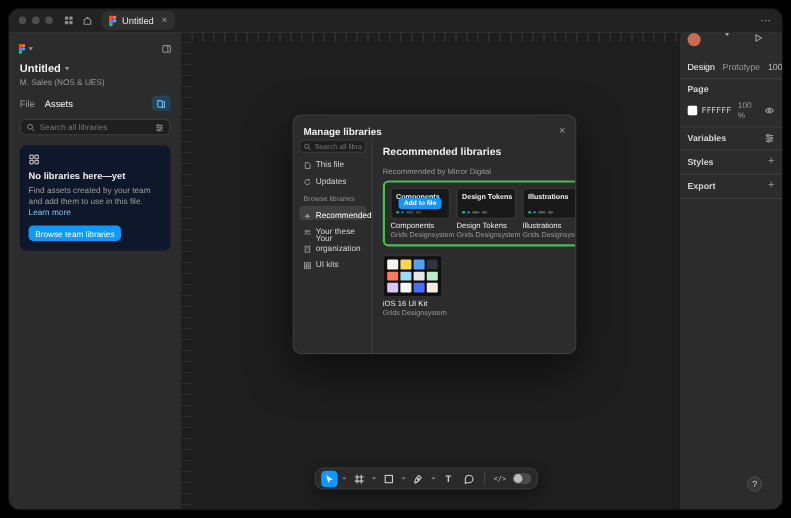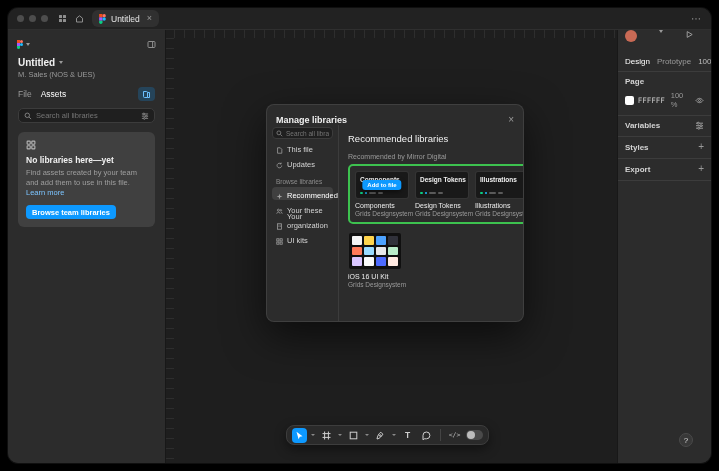--- a/index.html
+++ b/index.html
@@ -22,26 +22,26 @@
   .sb-row1 .grow{flex:1}
   .caret{width:0;height:0;border-left:2.5px solid transparent;border-right:2.5px solid transparent;border-top:3px solid #9a9a9a;display:inline-block}
   .sb-name{padding:5px 10px 0;font-size:10px;font-weight:600;display:flex;align-items:center;gap:4px;color:#f1f1f1}
   .sb-project{padding:2px 10px 0;font-size:7.5px;color:#9a9a9a}
   .sb-tabs{display:flex;align-items:center;gap:9px;padding:8px 10px 0;font-size:8.5px}
   .sb-tab{color:#9a9a9a}
   .sb-tab.active{color:#fff;font-weight:400}
   .lib-btn{margin-left:auto;width:17px;height:14px;border-radius:4px;background:rgba(13,153,255,.22);display:flex;align-items:center;justify-content:center;color:#6cc0ff}
   .sb-search{margin:7px 10px 0;height:15px;background:#1f1f1f;border:1px solid #3c3c3c;border-radius:5px;display:flex;align-items:center;gap:4px;padding:0 5px;color:#8a8a8a}
   .sb-search input{flex:1;background:transparent;border:none;outline:none;color:#cfcfcf;font-size:7.5px;font-family:"Liberation Sans",sans-serif;min-width:0}
-  .empty{margin:9px 10px 0;background:#404040;border-radius:6px;padding:8px}
+  .empty{margin:9px 10px 0;background:#0f172a;border-radius:6px;padding:8px}
   .empty .ic-wrap{color:#b5b5b5;margin-bottom:5px}
   .empty h4{font-size:8.5px;font-weight:600;color:#f0f0f0}
   .empty p{font-size:7.5px;color:#9e9e9e;line-height:1.35;margin-top:3px}
   .empty a{color:#7cc4ff;text-decoration:none}
-  .empty .btn{margin-top:7px;display:inline-flex;align-items:center;height:14px;background:#0d99ff;border-radius:4px;padding:0 6px;font-size:7.5px;font-weight:700;color:#fff}
+  .empty .btn{margin-top:7px;display:inline-flex;align-items:center;height:14px;background:#0d99ff;border-radius:4px;padding:0 6px;font-size:7.5px;font-weight:400;color:#fff}
 
   
   .canvas{position:absolute;left:158px;right:94px;top:22px;bottom:0;background:#1e1e1e}
   .ruler-top{position:absolute;left:8px;right:0;top:0;height:8px;background:
     repeating-linear-gradient(to right,#3a3a3a 0 1px,transparent 1px 10px);opacity:.55}
   .ruler-left{position:absolute;left:0;top:8px;bottom:0;width:8px;background:
     repeating-linear-gradient(to bottom,#3a3a3a 0 1px,transparent 1px 10px);opacity:.55}
 
   
   .rightbar{position:absolute;right:0;top:22px;bottom:0;width:94px;background:#2c2c2c;border-left:1px solid rgba(0,0,0,.45);font-size:8.5px}
@@ -69,21 +69,21 @@
   .m-close{margin-left:auto;color:#9a9a9a;font-size:10px;line-height:1}
   .m-body{flex:1;display:flex;min-height:0}
   .m-nav{width:72px;flex:none;border-right:1px solid rgba(255,255,255,.08);padding:2px 5px}
   .m-search{height:12px;background:#1f1f1f;border:1px solid #3c3c3c;border-radius:4px;display:flex;align-items:center;gap:3px;padding:0 3px;color:#8a8a8a}
   .m-search input{flex:1;min-width:0;background:transparent;border:none;outline:none;color:#cfcfcf;font-size:6.5px;font-family:"Liberation Sans",sans-serif}
   .m-item{display:flex;align-items:flex-end;gap:4px;height:13px;border-radius:4px;padding:0 4px;font-size:7.5px;color:#d4d4d4;margin-top:2px}
   .m-item .mi{color:#9f9f9f;display:flex}
   .m-item.active{background:#404040;color:#fff}
   .m-sec{font-size:6.5px;color:#8d8d8d;margin:9px 0 2px 4px}
   .m-content{flex:1;padding:8px 9px;overflow:hidden}
-  .m-h1{font-size:9.5px;font-weight:400;color:#f2f2f2}
+  .m-h1{font-size:9.5px;font-weight:700;color:#f2f2f2}
   .m-sub{font-size:7.5px;color:#9a9a9a;margin-top:3px}
   .m-reclabel{font-size:7px;color:#9a9a9a;margin-top:9px}
   .green-box{margin-top:4px;border:2px solid #3dc24f;border-radius:5px;padding:5px;display:flex;gap:6px;width:182px}
   .lib-card{width:54px;position:relative}
   .thumb{height:28px;background:#191919;border:1px solid rgba(255,255,255,.12);border-radius:3px;padding:4px;position:relative;overflow:hidden}
   .thumb-title{font-size:6.5px;font-weight:700;color:#f0f0f0;white-space:nowrap}
   .dots{position:absolute;left:4px;bottom:4px;display:flex;align-items:center;gap:2px}
   .dot{width:2.5px;height:2.5px;border-radius:50%}
   .dot.g{background:#0acf83}.dot.b{background:#1abcfe}
   .bar{height:1.5px;background:#5a5a5a;border-radius:1px}

